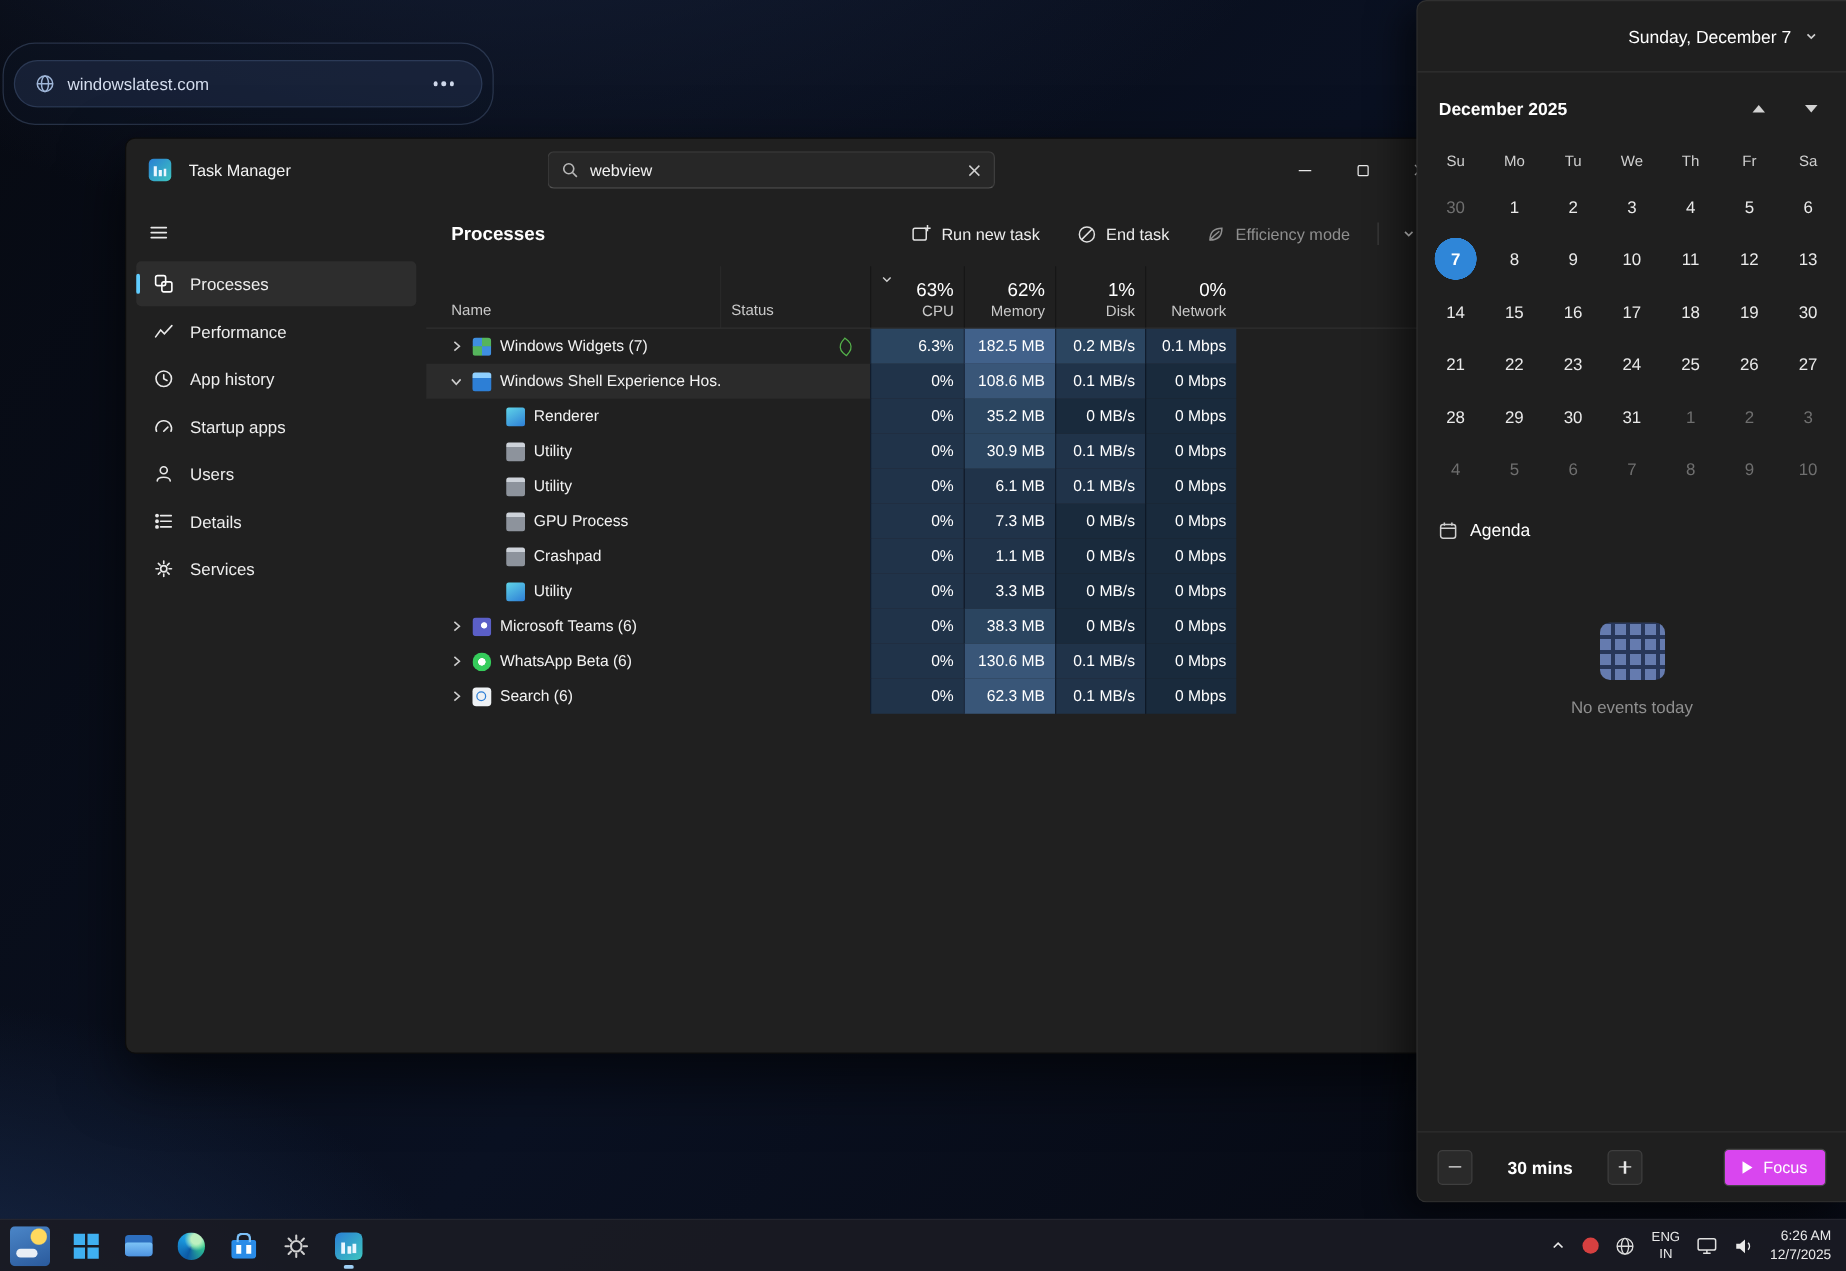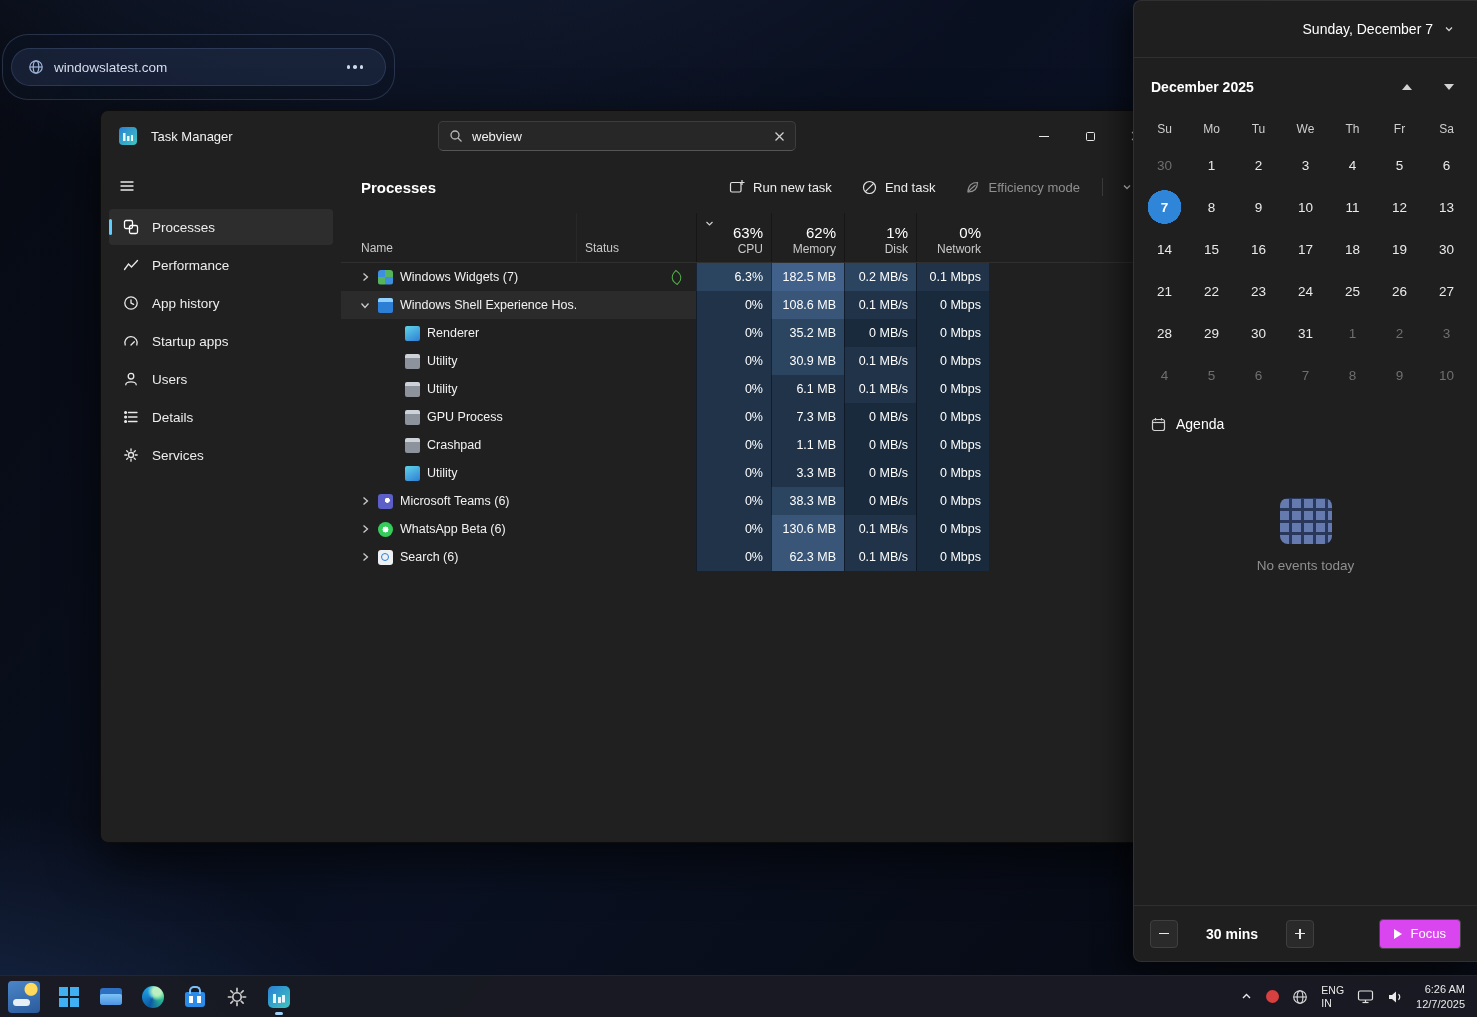--- a/index.html
+++ b/index.html
@@ -155,21 +155,21 @@
   .ic-store{width:20px;height:15px;background:#2a8ce8;border-radius:2px 2px 3px 3px;position:relative;margin-top:5px;
     background-image:linear-gradient(#fff,#fff),linear-gradient(#fff,#fff);background-size:4px 7px,4px 7px;background-position:4px 4px,12px 4px;background-repeat:no-repeat;background-color:#2a8ce8}
   .ic-store::before{content:"";position:absolute;top:-6px;left:4px;width:8px;height:6px;border:2px solid #7cc0f8;border-bottom:none;border-radius:5px 5px 0 0}
   .ic-tm{width:22px;height:22px;border-radius:5px;background:linear-gradient(135deg,#2a7fd4 0%,#3ec6c0 100%);position:relative}
   .ic-tm::after{content:"";position:absolute;left:5px;right:5px;bottom:5px;height:9px;
     background:linear-gradient(#eaf6ff,#eaf6ff) 0 bottom/3px 9px no-repeat,
       linear-gradient(#eaf6ff,#eaf6ff) 4.5px bottom/3px 6px no-repeat,
       linear-gradient(#eaf6ff,#eaf6ff) 9px bottom/3px 7.5px no-repeat}
   .tb-right{position:absolute;right:8px;top:0;bottom:0;display:flex;align-items:center;gap:13px}
   .red-badge{width:13px;height:13px;border-radius:50%;background:#d64040}
-  .lang{font-size:10.5px;line-height:1.15;color:#eaeaea;}
+  .lang{font-size:10.5px;line-height:1.15;color:#eaeaea;text-align:center}
   .clock{font-size:11px;line-height:1.35;color:#eaeaea;text-align:right;padding-right:4px}
 </style>
 </head>
 <body>
 
 <div class="addr-outer">
   <div class="addr-pill">
     <span>
       <svg width="16" height="16" viewBox="0 0 16 16" fill="none" stroke="#9fb6d8" stroke-width="1.2">
           <circle cx="8" cy="8" r="6.2"></circle>

